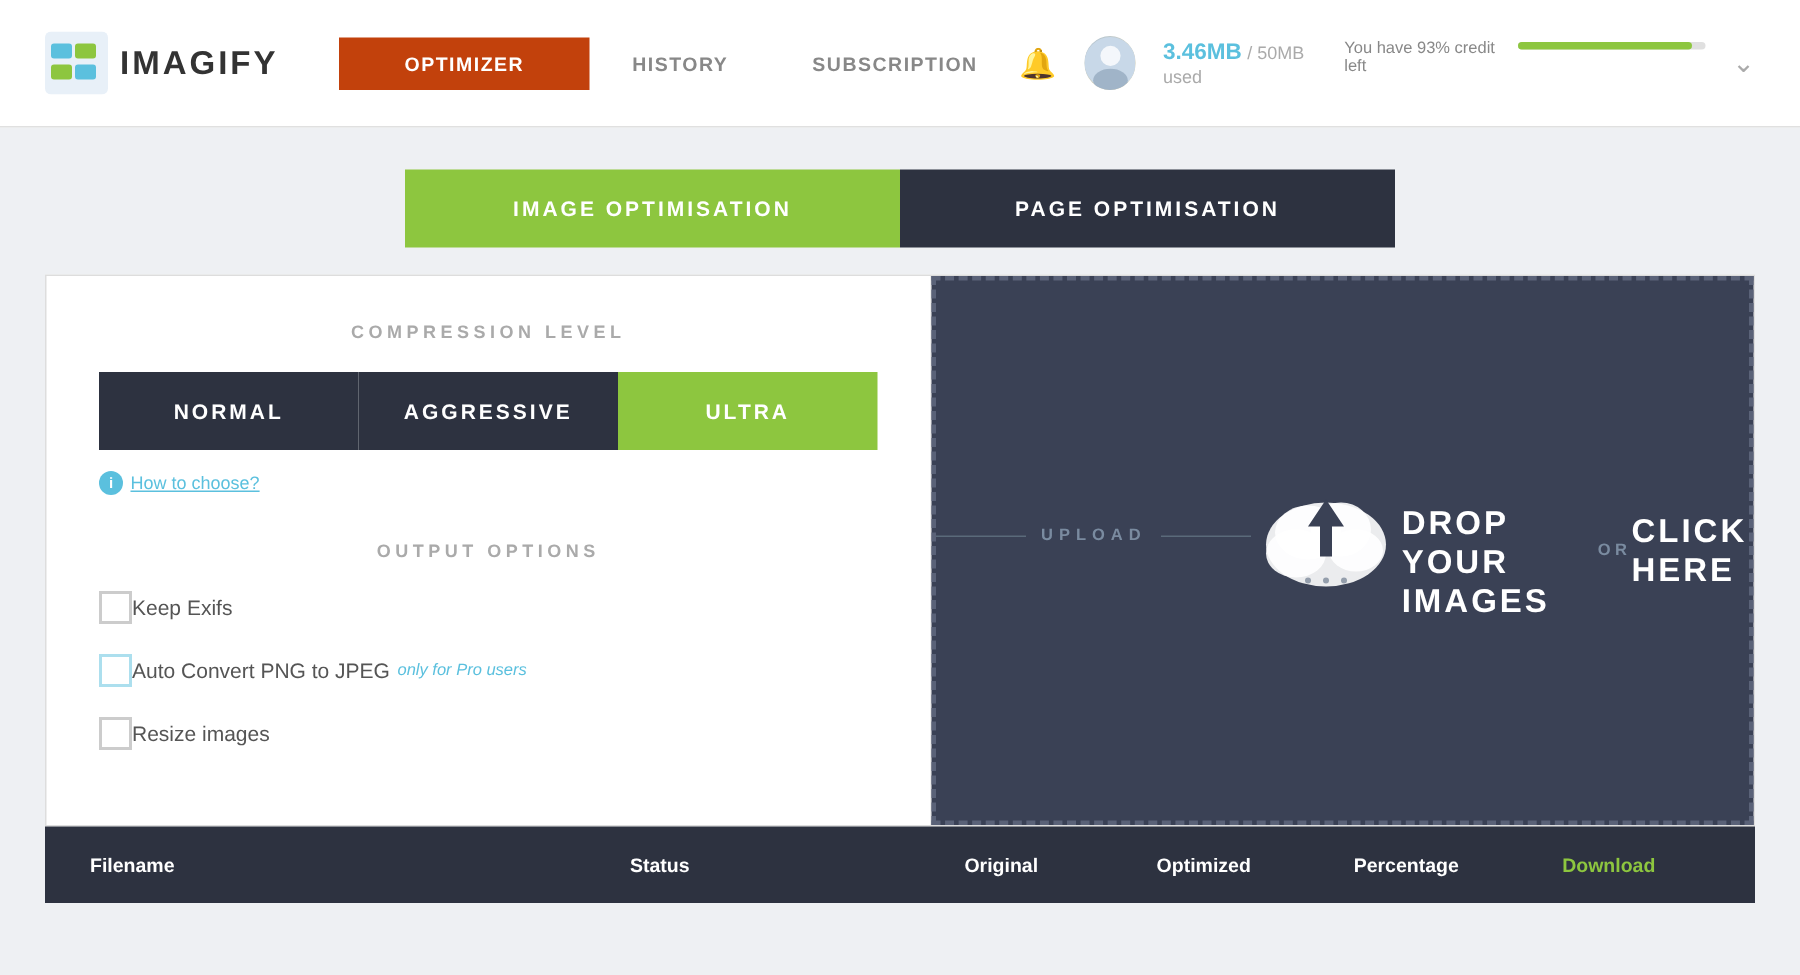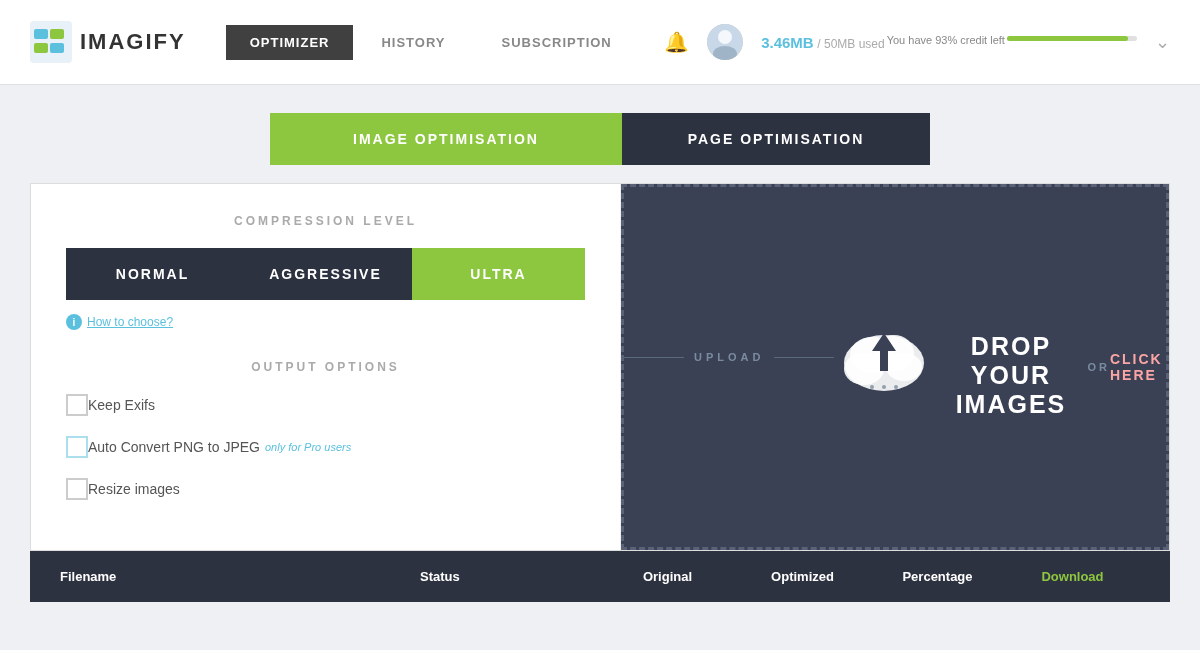--- a/index.html
+++ b/index.html
@@ -30,24 +30,24 @@
       color: #333;
       letter-spacing: 2px;
     }
     .nav {
       display: flex;
       align-items: center;
       gap: 0;
       flex: 1;
     }
     .nav-btn-optimizer {
-      background: #404040;
+      background: #c2410c;
       color: #fff;
       border: none;
-      padding: 10px 24px;
+      padding: 10px 44px;
       font-size: 13px;
       font-weight: 700;
       letter-spacing: 1px;
       cursor: pointer;
       text-transform: uppercase;
     }
     .nav-link {
       color: #888;
       font-size: 13px;
       font-weight: 600;
@@ -117,21 +117,21 @@
       font-size: 18px;
       cursor: pointer;
     }
     .tab-image {
       background: #8dc63f;
       color: #fff;
       font-size: 14px;
       font-weight: 700;
       letter-spacing: 2px;
       text-transform: uppercase;
-      padding: 18px 72px;
+      padding: 18px 50px;
       cursor: pointer;
       border: none;
       flex: 1;
       text-align: center;
     }
     .tab-page {
       background: #2d3240;
       color: #fff;
       font-size: 14px;
       font-weight: 700;
@@ -281,41 +281,40 @@
       content: '';
       display: inline-block;
       width: 60px;
       height: 1px;
       background: #5a6a7a;
     }
     .upload-cloud-icon {
       margin-bottom: 20px;
     }
     .drop-text {
-      font-size: 25px;
-      font-weight: 700;
-      letter-spacing: 2px;
-      color: #fff;
-      text-transform: uppercase;
-      text-align: center;
+      font-size: 22px;
+      font-weight: 700;
+      letter-spacing: 2px;
+      color: #fff;
+      text-transform: uppercase;
       margin-top: 16px;
     }
     .or-text {
       font-size: 11px;
       font-weight: 600;
       letter-spacing: 3px;
       color: #7a8ba0;
       text-transform: uppercase;
       margin: 8px 0;
     }
     .click-here-text {
-      font-size: 14px;
-      font-weight: 700;
-      letter-spacing: 2px;
-      color: #fca5a5;
+      font-size: 22px;
+      font-weight: 700;
+      letter-spacing: 2px;
+      color: #ffffff;
       text-transform: uppercase;
     }
 
     
     .table-header {
       background: #2d3240;
       display: flex;
       padding: 18px 30px;
       margin: 0 30px;
     }

